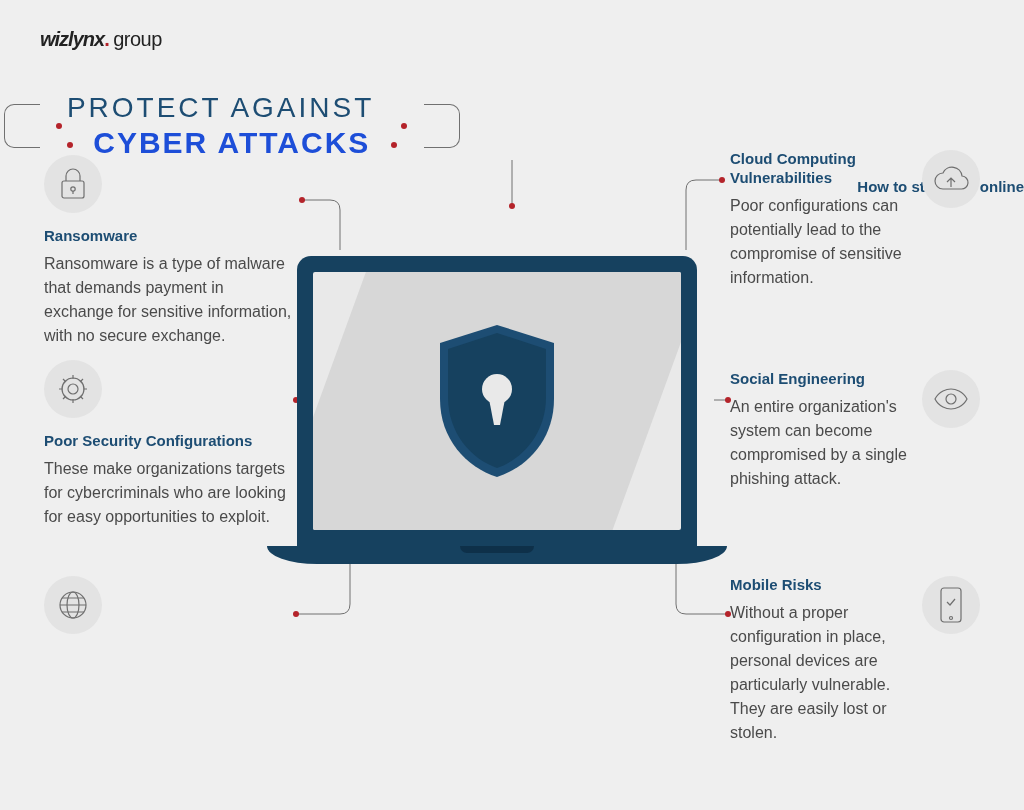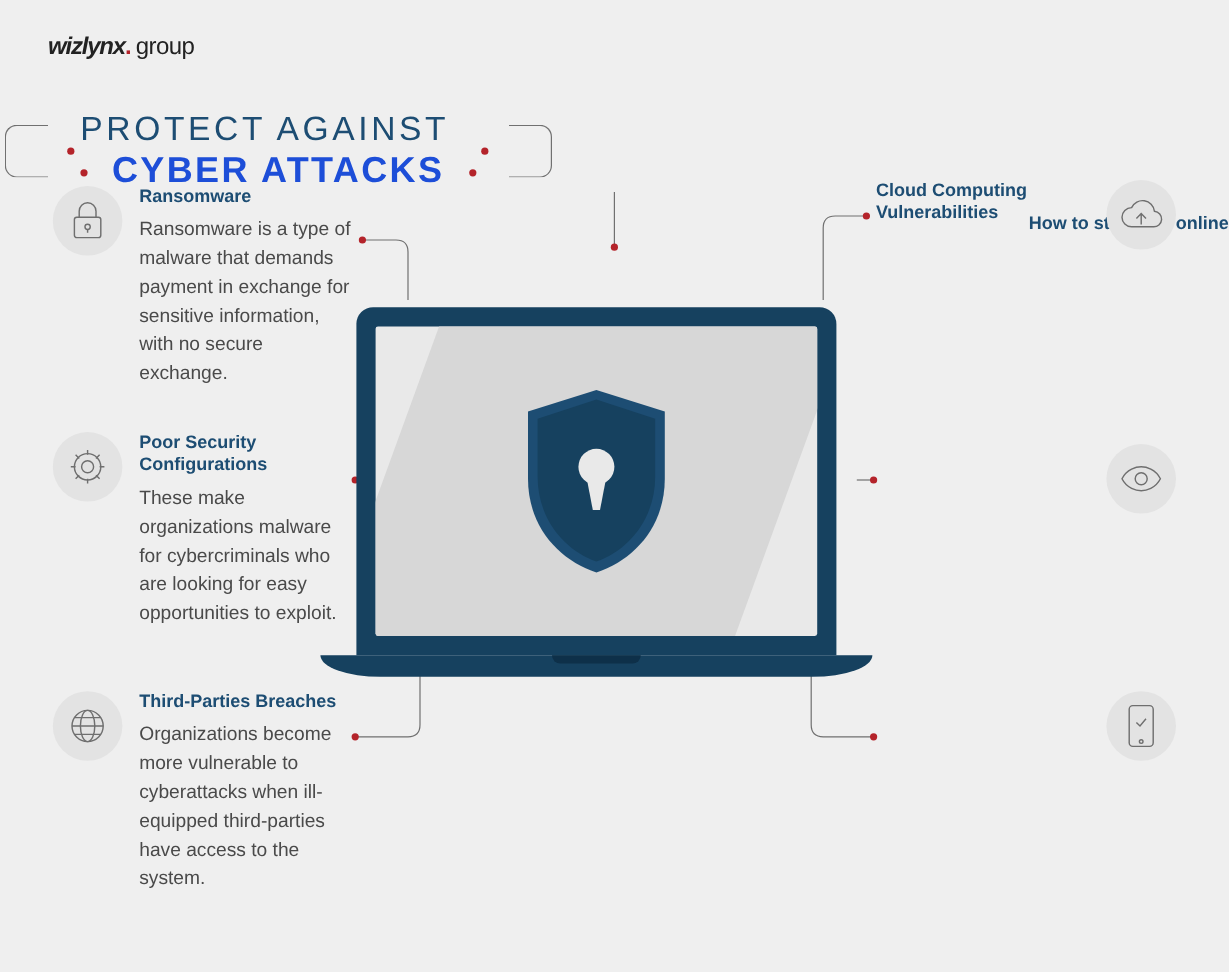--- a/index.html
+++ b/index.html
@@ -101,20 +101,21 @@
     width:74px;height:7px;
     background:#0e3049;
     border-radius:0 0 8px 8px;
   }
   .item{
     position:absolute;
     display:flex;
     align-items:flex-start;
     width:250px;
     gap:14px;
+    flex-direction:column;
   }
   .item.right{flex-direction:row-reverse;text-align:left}
   .item .icon-circle{
     flex:0 0 58px;
     width:58px;height:58px;
     border-radius:50%;
     background:#e3e3e3;
     display:flex;align-items:center;justify-content:center;
     color:#6f6f6f;
   }
@@ -211,62 +212,65 @@
 <div class="item" style="left:44px;top:360px">
   <div class="icon-circle">
     <svg width="34" height="34" viewBox="0 0 34 34" fill="none" stroke="#6f6f6f" stroke-width="1.2">
       <circle cx="17" cy="17" r="5"></circle>
       <path d="M17 3v4M17 27v4M3 17h4M27 17h4M7 7l3 3M24 24l3 3M27 7l-3 3M10 24l-3 3"></path>
       <circle cx="17" cy="17" r="11"></circle>
     </svg>
   </div>
   <div class="content">
     <div class="heading">Poor Security Configurations</div>
-    <div class="desc">These make organizations malware for cybercriminals who are looking for easy opportunities to exploit.</div>
+    <div class="desc">These make organizations targets for cybercriminals who are looking for easy opportunities to exploit.</div>
   </div>
 </div>
 
 <div class="item" style="left:44px;top:576px">
   <div class="icon-circle">
     <svg width="34" height="34" viewBox="0 0 34 34" fill="none" stroke="#6f6f6f" stroke-width="1.2">
       <circle cx="17" cy="17" r="13"></circle>
       <ellipse cx="17" cy="17" rx="6" ry="13"></ellipse>
       <path d="M4 17 H30 M6 10 H28 M6 24 H28"></path>
     </svg>
   </div>
-  <div class="content">
-    <div class="heading">Third-Parties Breaches</div>
-    <div class="desc">Organizations become more vulnerable to cyberattacks when ill-equipped third-parties have access to the system.</div>
-  </div>
 </div>
 
 <div class="item right" style="left:730px;top:150px">
   <div class="icon-circle">
     <svg width="38" height="28" viewBox="0 0 38 28" fill="none" stroke="#6f6f6f" stroke-width="1.2">
       <path d="M11 24 a8 8 0 0 1 0-16 a10 10 0 0 1 19 3 a6 6 0 0 1 -1 13 Z"></path>
       <path d="M19 22 V13 M15 17 l4-4 l4 4"></path>
     </svg>
   </div>
   <div class="content">
     <div class="heading">Cloud Computing Vulnerabilities</div>
+    <div class="desc">Poor configurations can potentially lead to the compromise of sensitive information.</div>
   </div>
 </div>
 
 <div class="item right" style="left:730px;top:370px">
   <div class="icon-circle">
     <svg width="36" height="22" viewBox="0 0 36 22" fill="none" stroke="#6f6f6f" stroke-width="1.2">
       <path d="M2 11 C6 3 14 1 18 1 C22 1 30 3 34 11 C30 19 22 21 18 21 C14 21 6 19 2 11 Z"></path>
       <circle cx="18" cy="11" r="5"></circle>
     </svg>
+  </div>
+  <div class="content">
+    <div class="heading">Social Engineering</div>
+    <div class="desc">An entire organization's system can become compromised by a single phishing attack.</div>
   </div>
 </div>
 
 <div class="item right" style="left:730px;top:576px">
   <div class="icon-circle">
     <svg width="24" height="38" viewBox="0 0 24 38" fill="none" stroke="#6f6f6f" stroke-width="1.2">
       <rect x="2" y="2" width="20" height="34" rx="3"></rect>
       <circle cx="12" cy="32" r="1.5"></circle>
       <path d="M8 16 l3 3 l5-6"></path>
     </svg>
   </div>
   <div class="content">
+    <div class="heading">Mobile Risks</div>
+    <div class="desc">Without a proper configuration in place, personal devices are particularly vulnerable. They are easily lost or stolen.</div>
   </div>
 </div>
 
 </body></html>

